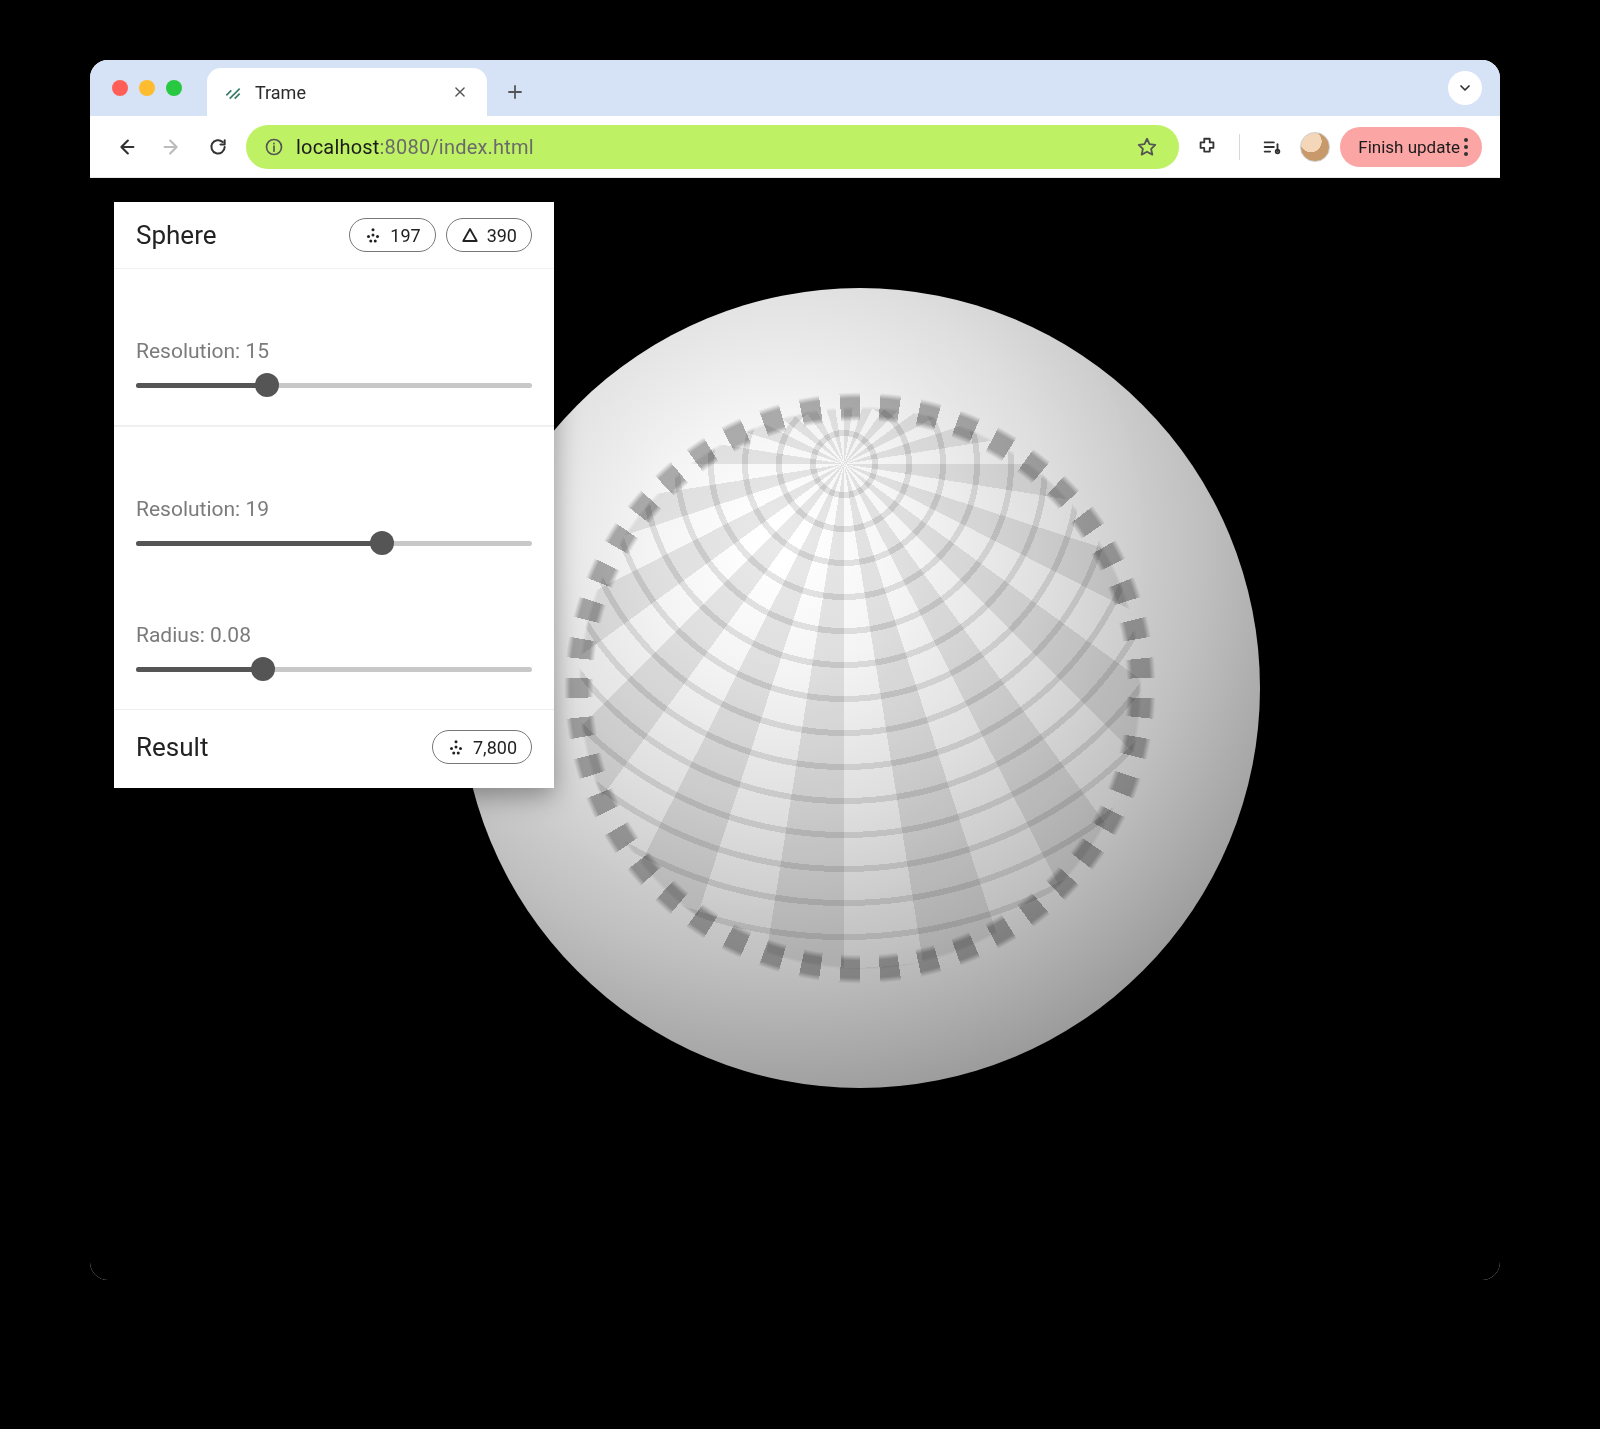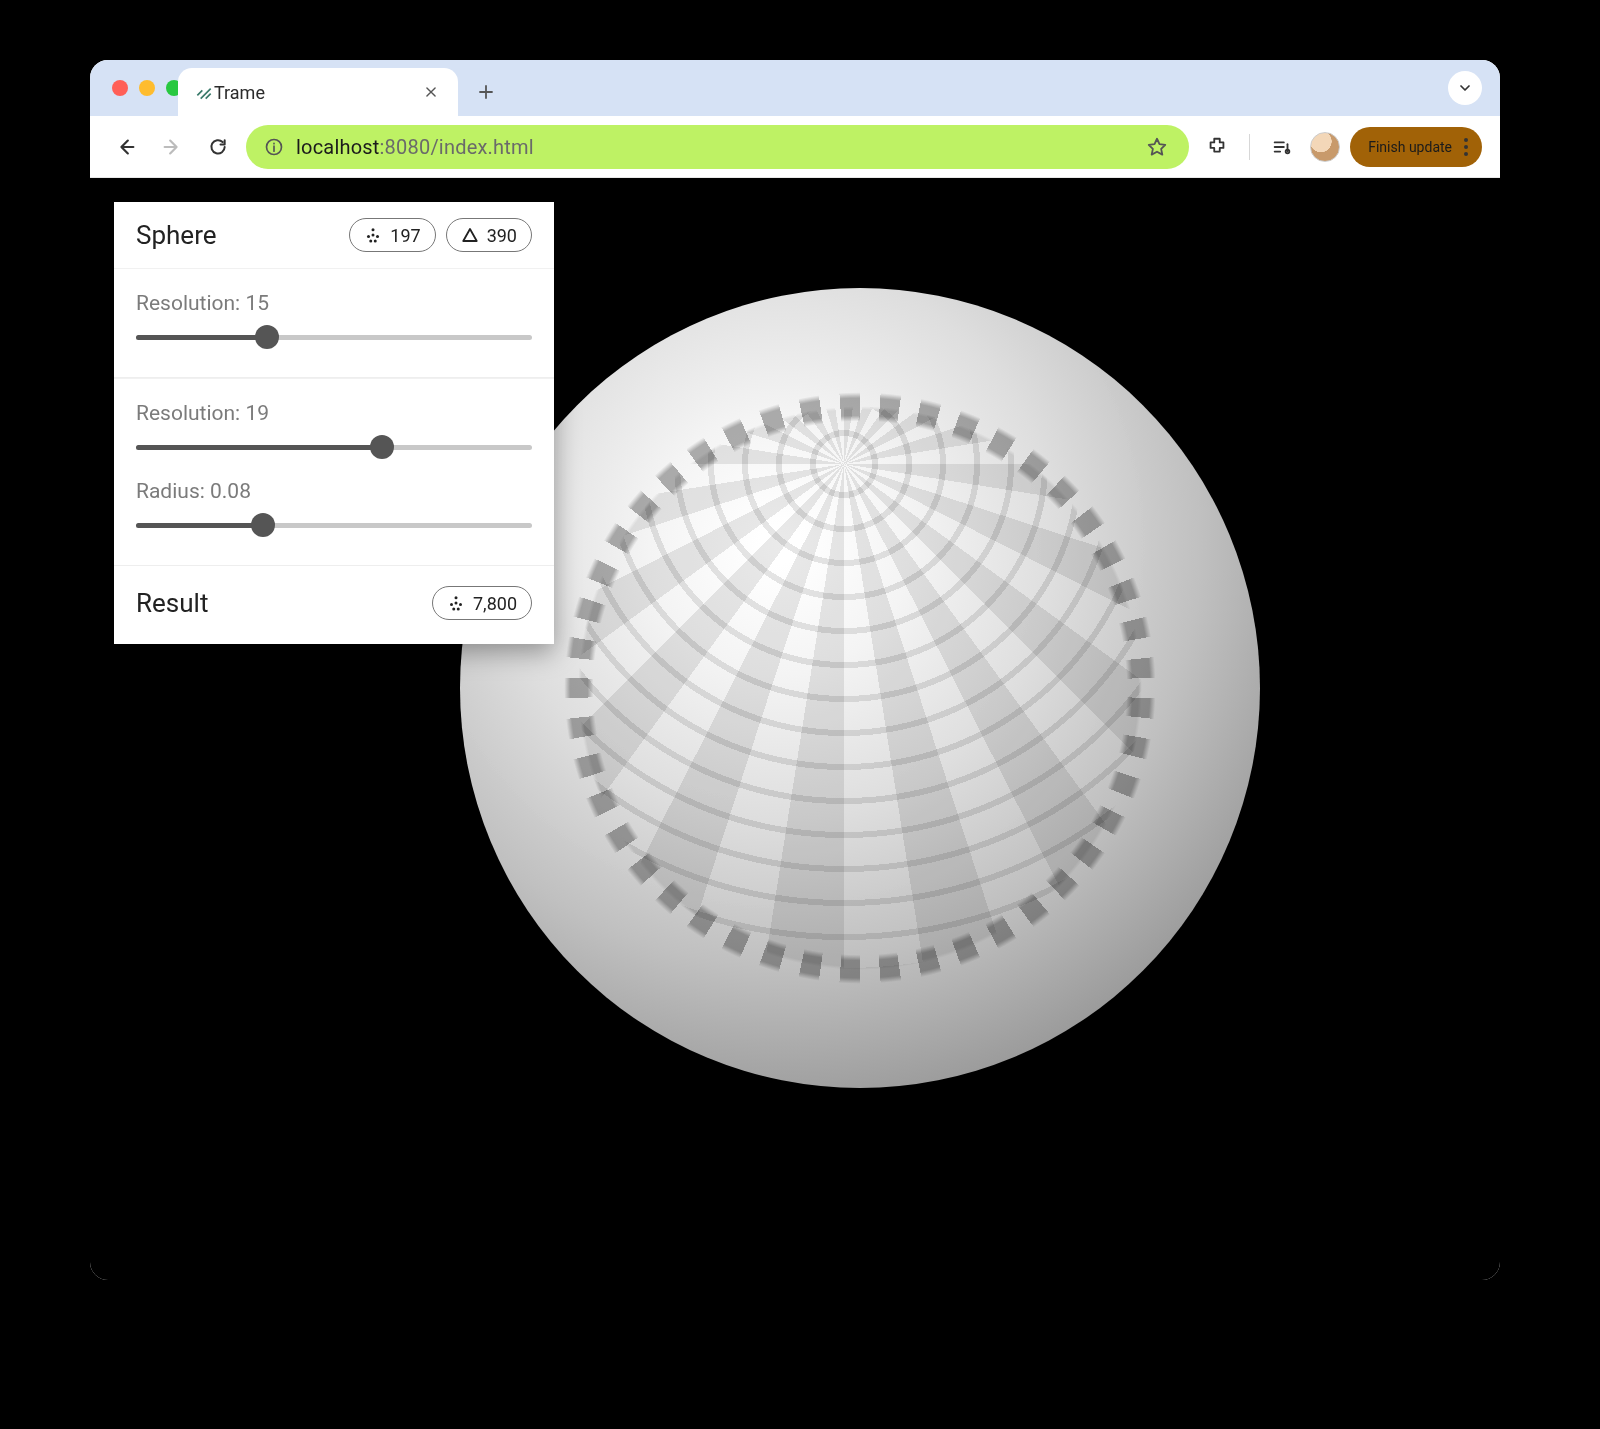--- a/index.html
+++ b/index.html
@@ -47,29 +47,29 @@
     transform: translateY(-50%);
   }
   .traffic-light {
     width: 16px; height: 16px; border-radius: 50%;
   }
   .tl-red { background:#ff5f57; }
   .tl-yellow { background:#febc2e; }
   .tl-green { background:#28c840; }
 
   .tab {
-    margin-left: 74px;
+    margin-left: 103px;
     height: 48px;
     min-width: 280px;
     background: #fff;
     border-radius: 14px 14px 0 0;
     display: flex;
     align-items: center;
     padding: 0 16px;
-    gap: 0;
+    gap: 12px;
     position: relative;
     justify-content: center;
   }
   .tab-title { font-size: 18px; color:#2b2b2b; flex:1; }
   .favicon { width:20px; height:20px; display:flex; align-items:center; justify-content:center;}
   .tab-close { width:22px; height:22px; display:flex; align-items:center; justify-content:center; color:#555; border-radius:4px;}
 
   .new-tab-btn {
     width:36px; height:36px; margin-left:10px; margin-bottom:6px;
     display:flex; align-items:center; justify-content:center;
@@ -123,27 +123,26 @@
   .toolbar-icon {
     width:36px; height:36px; display:flex; align-items:center; justify-content:center; color:#333;
   }
   .vdiv { width:1px; height:26px; background:#d7d7d7; margin:0 4px; }
   .avatar {
     width:30px; height:30px; border-radius:50%;
     background: radial-gradient(circle at 35% 30%, #f3d7b8 0 40%, #c89a6b 41% 100%);
     border:1px solid #ccc;
   }
   .update-chip {
-    background:#a16207;
+    background:#fca5a5;
     height:40px;
     border-radius:20px;
     display:flex; align-items:center;
     padding:0 10px 0 18px;
-    gap:8px;
-    font-size:14px;
+    font-size:17px;
     color:#1b1b1b;
   }
   .kebab { display:flex; flex-direction:column; gap:3px; padding:0 4px;}
   .kebab span { width:4px; height:4px; border-radius:50%; background:#333; }
 
   
   .viewport {
     position:relative;
     flex:1;
     background:#000;
@@ -208,21 +207,21 @@
     padding: 0 14px;
     gap:8px;
     font-size:18px;
   }
   .pill svg { width:18px; height:18px; }
   .section-body {
     padding: 8px 22px 22px 22px;
     border-top:1px solid #f1f1f1;
   }
   .slider-block { padding: 14px 0 6px 0; }
-  .slider-label { font-size:21px; color:#7b7b7b; margin-bottom:10px; }
+  .slider-label { font-size:21px; color:#7b7b7b; margin-bottom:10px;margin-top:48px; }
   .slider-label .val { }
   .slider {
     position:relative;
     height: 24px;
     display:flex;
     align-items:center;
   }
   .track {
     position:absolute; left:0; right:0;
     height:5px; border-radius:3px;

